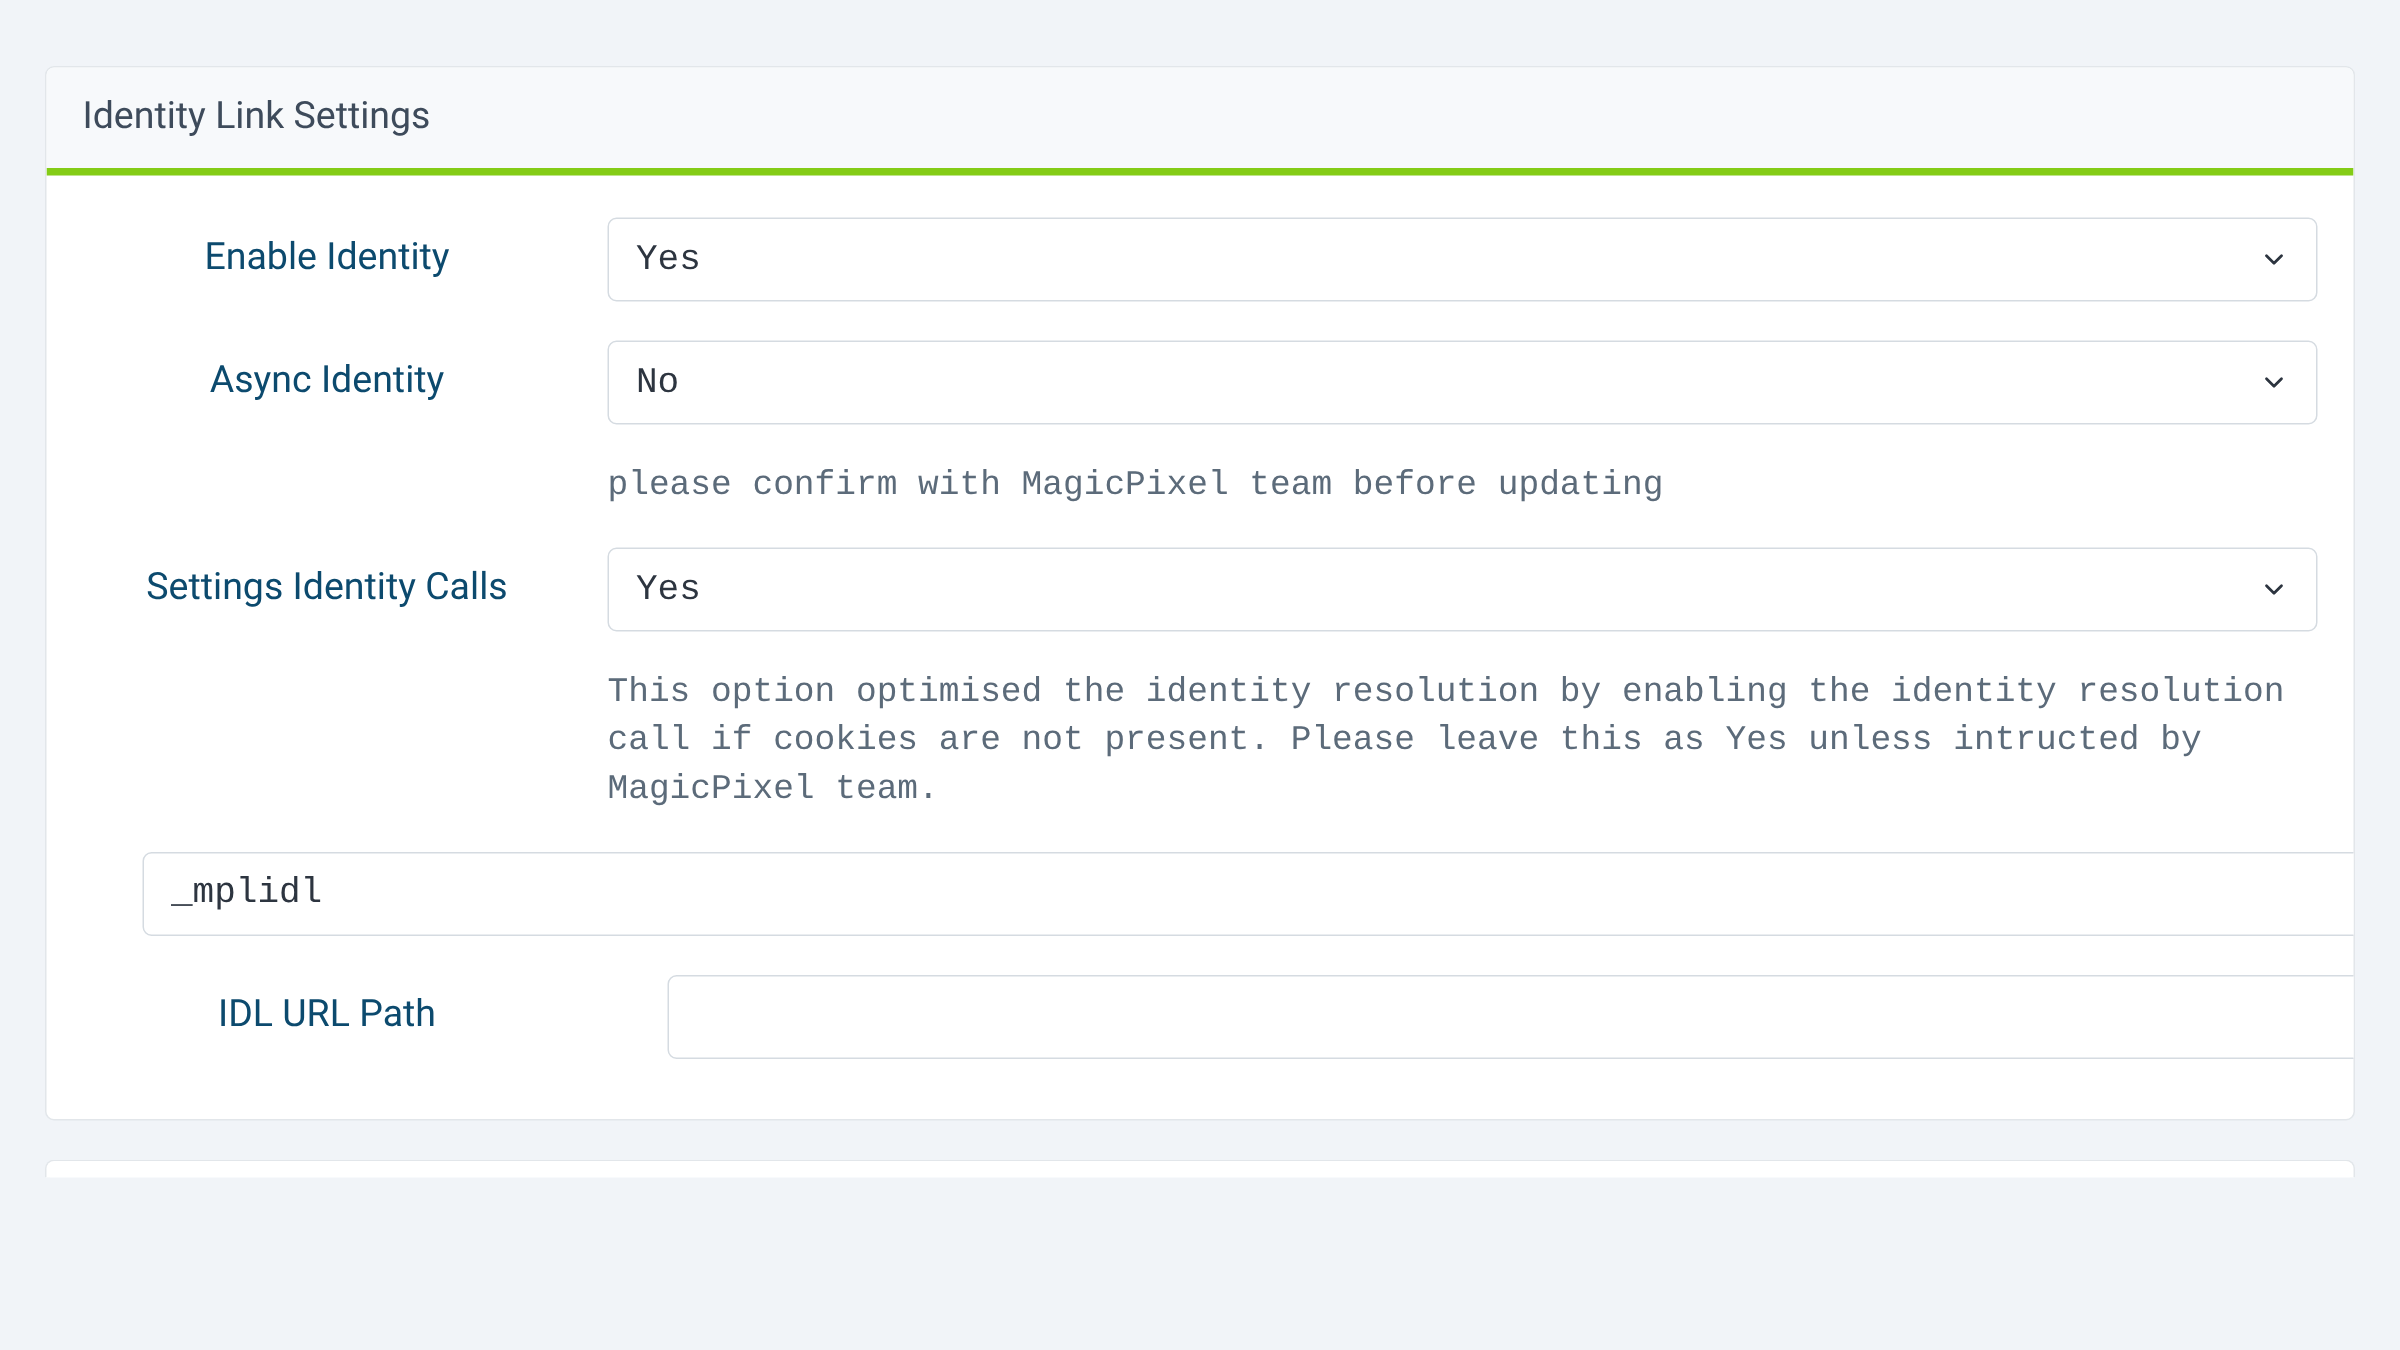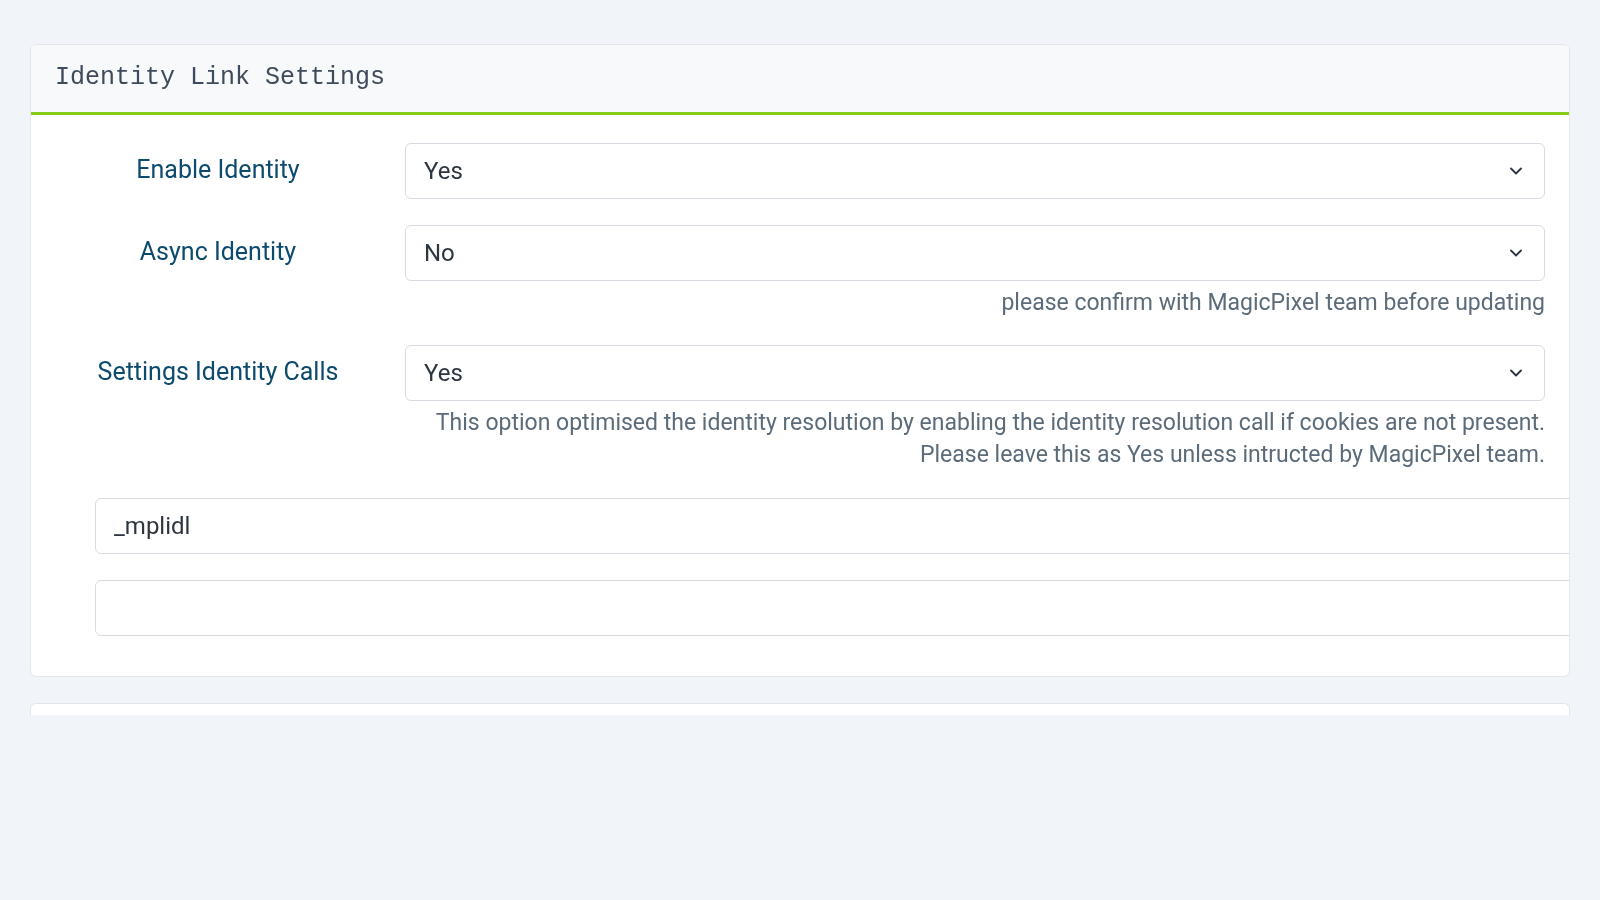--- a/index.html
+++ b/index.html
@@ -12,26 +12,25 @@
     color: #3e4b5b;
   }
   .panel {
     background: #fff;
     border: 1px solid #e2e6ea;
     border-radius: 6px;
     overflow: hidden;
   }
   .panel-header {
     background: #f7f9fb;
-    border-bottom: 3px solid #84cc16;
+    border-bottom: 5px solid #84cc16;
     padding: 18px 24px 20px 24px;
     font-size: 25px;
     font-weight: 400;
     color: #3e4b5b;
-    font-family: Liberation Mono, monospace;
   }
   .panel-body {
     padding: 28px 24px 40px 24px;
   }
   .form-row {
     display: flex;
     align-items: flex-start;
     margin-bottom: 26px;
   }
   .form-row:last-child { margin-bottom: 0; }
@@ -40,20 +39,21 @@
     flex: 0 0 350px;
     text-align: center;
     padding-right: 24px;
     font-size: 25px;
     color: #0c4a6e;
     padding-top: 12px;
   }
   .form-control-wrap {
     flex: 1;
     min-width: 0;
+    font-family: Liberation Mono, monospace;
   }
   .select-box, .text-input {
     width: 100%;
     height: 56px;
     border: 1px solid #d5dbe1;
     border-radius: 6px;
     background: #fff;
     font-size: 24px;
     color: #2d3540;
     padding: 0 18px;
@@ -71,25 +71,24 @@
     margin-left: 40px;
   }
   .chevron {
     flex: 0 0 auto;
     margin-left: 12px;
     display: inline-flex;
     align-items: center;
   }
   .chevron svg { display: block; }
   .help-text {
-    margin-top: 6px;
+    margin-top: 24px;
     font-size: 23px;
     line-height: 1.4;
     color: #5c6b7a;
-    text-align: right;
   }
   .spacer-panel {
     margin-top: 26px;
     height: 12px;
     background: #fff;
     border-top: 1px solid #e2e6ea;
     border-left: 1px solid #e2e6ea;
     border-right: 1px solid #e2e6ea;
     border-radius: 6px 6px 0 0;
   }
@@ -145,20 +144,21 @@
       </div>
     </div>
 
     <div class="form-row">
       <div class="form-control-wrap">
         <input type="text" class="text-input" value="_mplidl" style="">
       </div>
     </div>
 
     <div class="form-row">
+      <div class="form-label">IDL URL Path</div>
       <div class="form-control-wrap">
         <input type="text" class="text-input" value="" style="">
       </div>
     </div>
 
   </div>
 </div>
 
 <div class="spacer-panel"></div>
 

